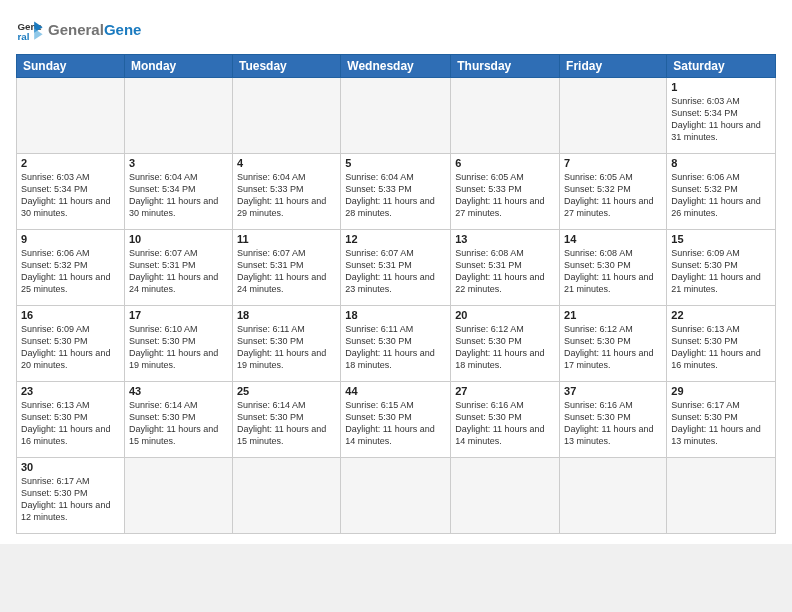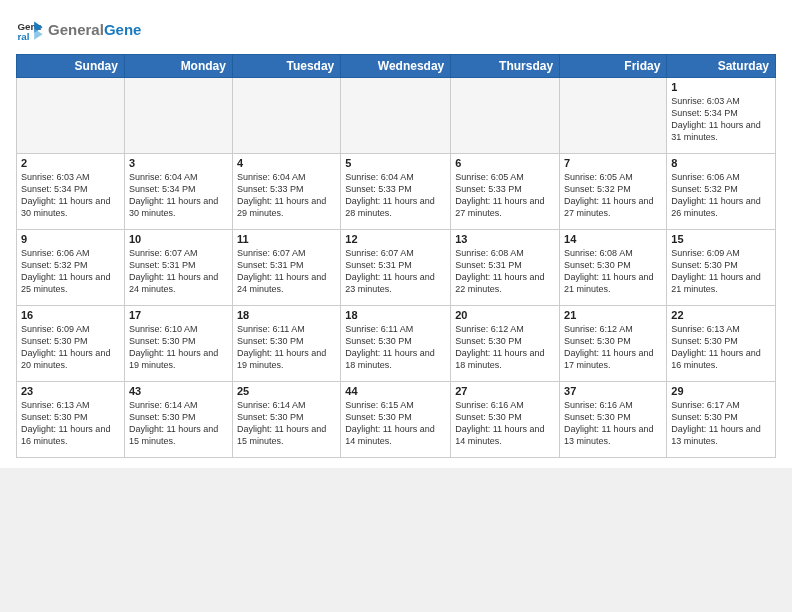--- a/index.html
+++ b/index.html
@@ -43,21 +43,21 @@
       color: #555;
     }
     .calendar {
       width: 100%;
       border-collapse: collapse;
       border: 1px solid #ccc;
     }
     .calendar th {
       background: #2f6eb5;
       color: white;
-      text-align: right;
+      text-align: left;
       padding: 4px 6px;
       font-size: 12px;
       font-weight: bold;
       border: 1px solid #2060a0;
     }
     .calendar td {
       vertical-align: top;
       border: 1px solid #ccc;
       padding: 3px 4px;
       width: 113px;
@@ -243,15 +243,27 @@
           </td>
           <td>
             <span class="day-number">37</span>
             <div class="cell-text">Sunrise: 6:16 AM<br>Sunset: 5:30 PM<br>Daylight: 11 hours and 13 minutes.</div>
           </td>
           <td>
             <span class="day-number">29</span>
             <div class="cell-text">Sunrise: 6:17 AM<br>Sunset: 5:30 PM<br>Daylight: 11 hours and 13 minutes.</div>
           </td>
         </tr>
+        <tr>
+          <td>
+            <span class="day-number">30</span>
+            <div class="cell-text">Sunrise: 6:17 AM<br>Sunset: 5:30 PM<br>Daylight: 11 hours and 12 minutes.</div>
+          </td>
+          <td class="empty"></td>
+          <td class="empty"></td>
+          <td class="empty"></td>
+          <td class="empty"></td>
+          <td class="empty"></td>
+          <td class="empty"></td>
+        </tr>
       </tbody>
   </table>
 </div>
 
 </body></html>

